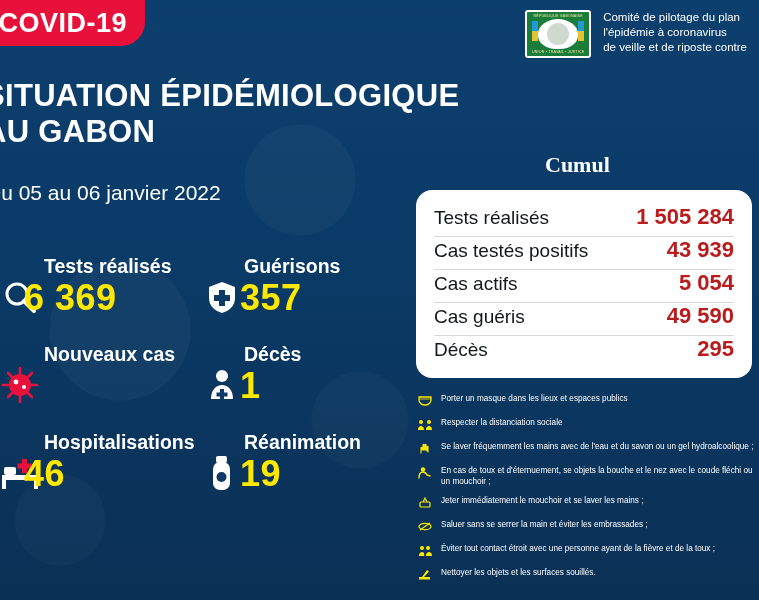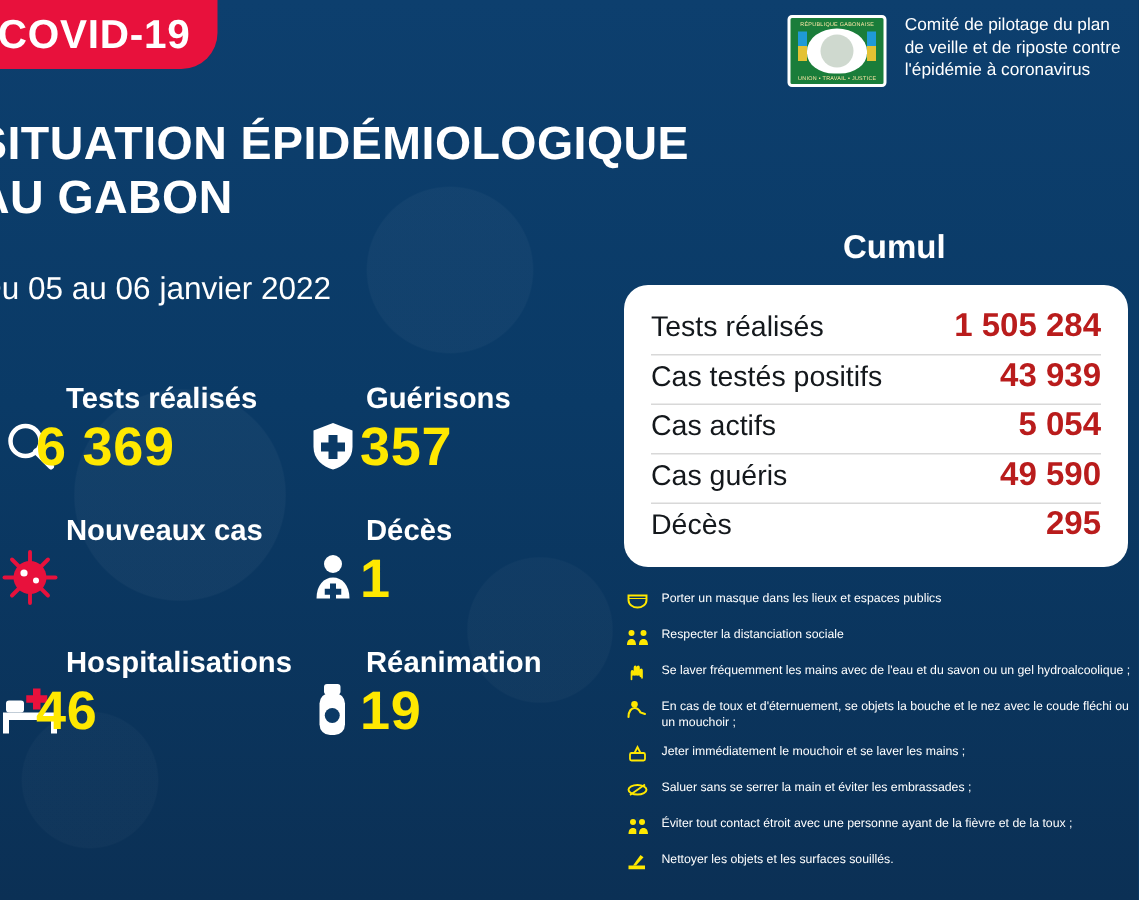--- a/index.html
+++ b/index.html
@@ -113,22 +113,22 @@
   }
   
   .c1 .label { left: 44px; }
   .c1 .value { left: 24px; }
   .c2 .label { left: 44px; }
   .c2 .value { left: 40px; }
   .c2 .ico { left: 0px; }
 
   
   .cumul-title {
-    position: absolute; left: 562px; top: 152px;
-    color: #ffffff; font-size: 22px; font-weight: bold;
+    position: absolute; left: 545px; top: 152px;
+    color: #ffffff; font-size: 22px; font-weight: bold; font-family: Liberation Serif, serif;
   }
   .cumul-card {
     position: absolute; left: 416px; top: 190px;
     width: 336px; height: 188px;
     background: #ffffff;
     border-radius: 16px;
     padding: 14px 18px 10px 18px;
   }
   .cumul-line {
     display: flex; align-items: baseline; justify-content: space-between;
@@ -176,22 +176,22 @@
   <div class="header-right">
     <div class="gabon-logo">
       <div class="arc-top">RÉPUBLIQUE GABONAISE</div>
       <div class="stripe-l"></div>
       <div class="stripe-r"></div>
       <div class="emblem"></div>
       <div class="arc-bot">UNION • TRAVAIL • JUSTICE</div>
     </div>
     <div class="comite-text">
       <div>Comité de pilotage du plan</div>
+      <div>l'épidémie à coronavirus</div>
       <div>de veille et de riposte contre</div>
-      <div>l'épidémie à coronavirus</div>
     </div>
   </div>
 
   <div class="main-title">
     <div>SITUATION ÉPIDÉMIOLOGIQUE</div>
     <div>AU GABON</div>
   </div>
   <div class="date-range">Du 05 au 06 janvier 2022</div>
 
   <div class="stats">

